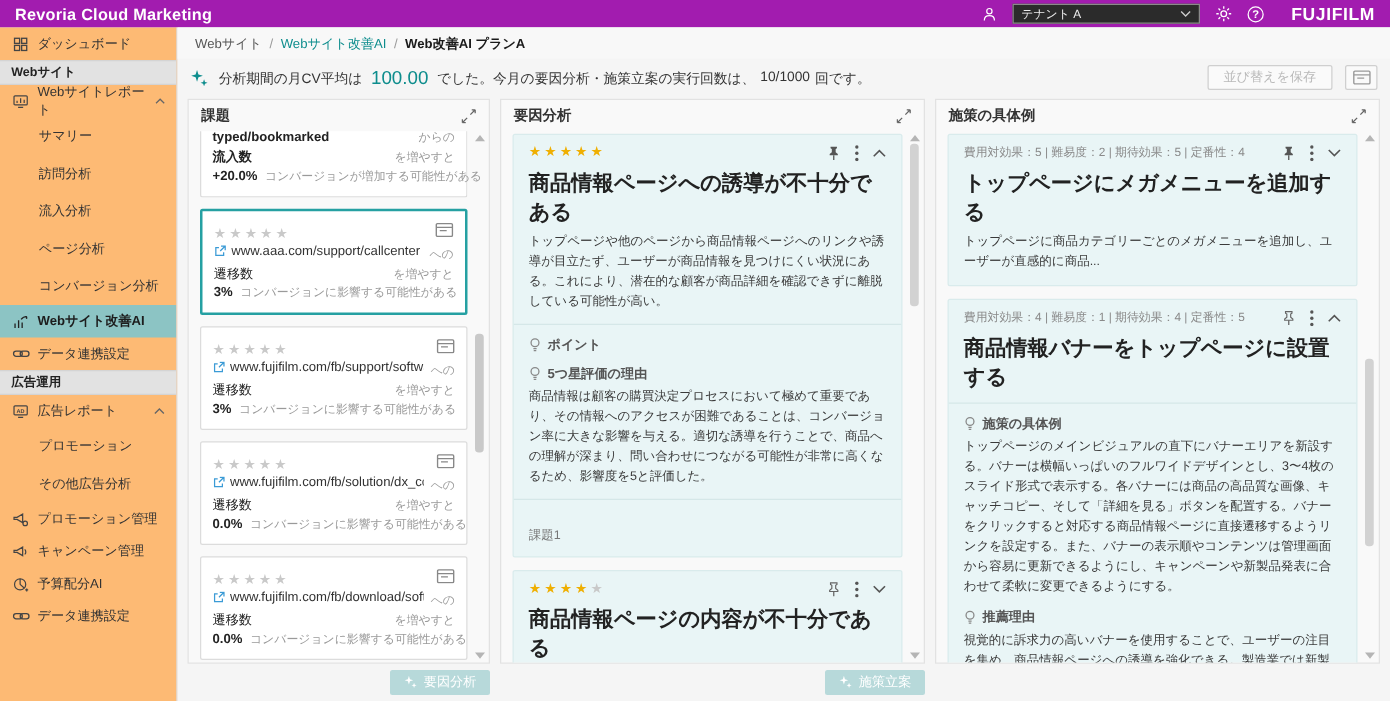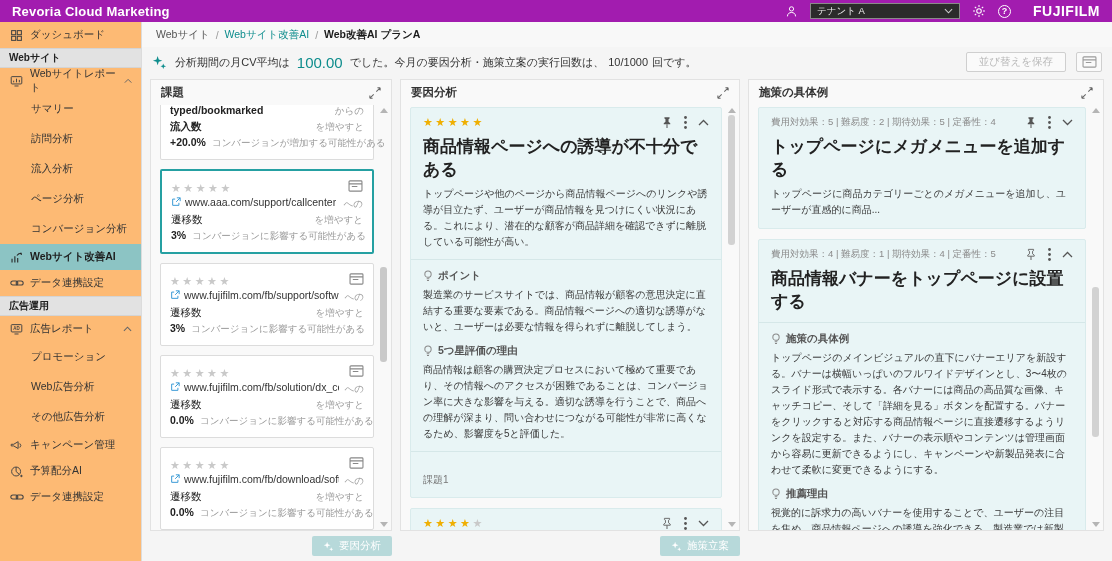--- a/index.html
+++ b/index.html
@@ -177,22 +177,30 @@
             <text x="8" y="9" font-size="5.5" text-anchor="middle" fill="#444" font-family="sans-serif" font-weight="bold">AD</text>
             <path d="M5.5 13.5h5" stroke="#444" stroke-width="1.2"></path>
           </svg>
         </span>
       <span>広告レポート</span>
       <svg class="grp-chev" width="9" height="6" viewBox="0 0 10 6">
           <polyline points="1,5 5,1 9,5" fill="none" stroke="#666" stroke-width="1.2"></polyline>
         </svg>
     </div>
     <div class="nav-sub">プロモーション</div>
-    <div class="nav-sub">Web広告分析</div>
     <div class="nav-sub">その他広告分析</div>
+    <div class="nav-item">
+      <span class="nico">
+          <svg width="13" height="13" viewBox="0 0 16 16" fill="none" stroke="#444" stroke-width="1.2">
+            <path d="M1.5 6h3l5.5-3.2v8.4L4.5 8h-3z"></path>
+            <circle cx="12.5" cy="12" r="2.2"></circle>
+          </svg>
+        </span>
+      <span>プロモーション管理</span>
+    </div>
     <div class="nav-item">
       <span class="nico">
           <svg width="13" height="13" viewBox="0 0 16 16" fill="none" stroke="#444" stroke-width="1.2">
             <path d="M1.5 6.5h3L10 3.3v8.4L4.5 8.5h-3z"></path>
             <path d="M12 5.5a3.4 3.4 0 010 5"></path>
           </svg>
         </span>
       <span>キャンペーン管理</span>
     </div>
     <div class="nav-item">
@@ -447,21 +455,20 @@
             <div class="fdivider"></div>
             <div class="sec-head">
                 <span>
                   <svg width="10" height="13" viewBox="0 0 10 14" fill="none" stroke="#888" stroke-width="1.1">
                     <circle cx="5" cy="4.5" r="3.4"></circle>
                     <path d="M3.6 9.5h2.8M3.9 11.3h2.2"></path>
                   </svg>
                 </span>
                 <span>ポイント</span>
               </div>
-            <div class="ftext">製造業のサービスサイトでは、商品情報が顧客の意思決定に直結する重要な要素である。商品情報ページへの適切な誘導がないと、ユーザーは必要な情報を得られずに離脱してしまう。</div>
             <div class="sec-head">
                 <span>
                   <svg width="10" height="13" viewBox="0 0 10 14" fill="none" stroke="#888" stroke-width="1.1">
                     <circle cx="5" cy="4.5" r="3.4"></circle>
                     <path d="M3.6 9.5h2.8M3.9 11.3h2.2"></path>
                   </svg>
                 </span>
                 <span>5つ星評価の理由</span>
               </div>
             <div class="ftext">商品情報は顧客の購買決定プロセスにおいて極めて重要であり、その情報へのアクセスが困難であることは、コンバージョン率に大きな影響を与える。適切な誘導を行うことで、商品への理解が深まり、問い合わせにつながる可能性が非常に高くなるため、影響度を5と評価した。</div>

